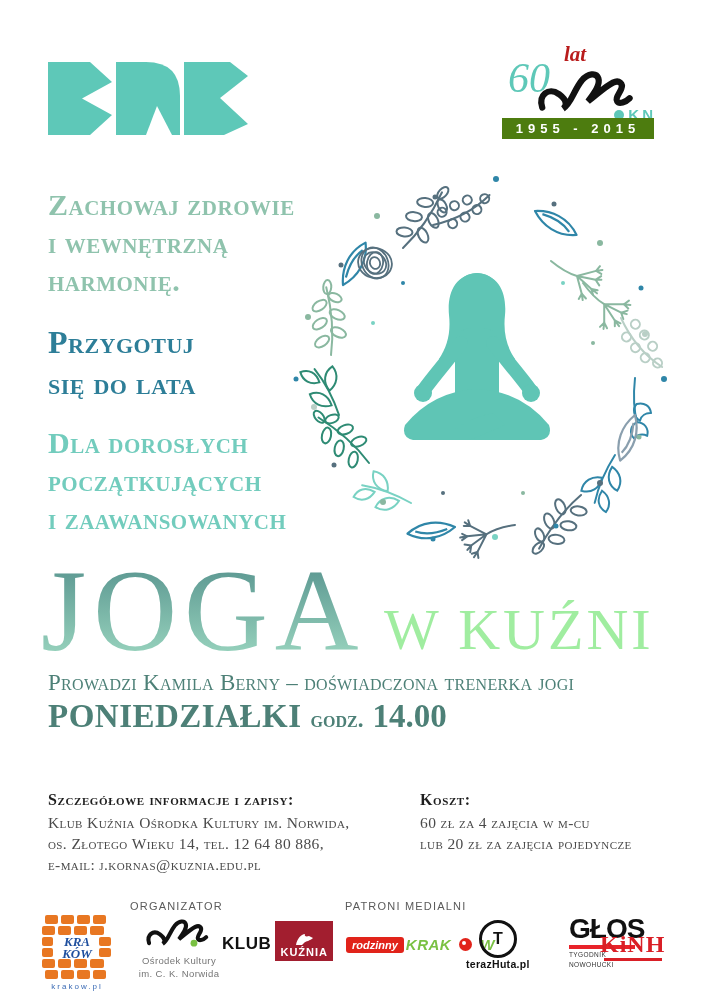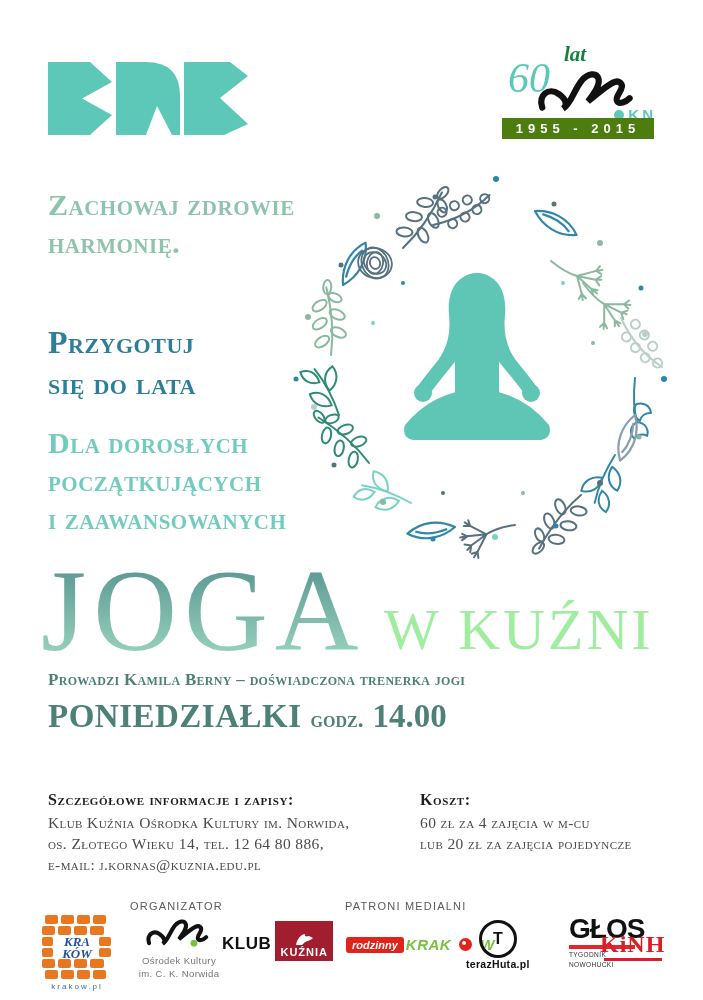--- a/index.html
+++ b/index.html
@@ -6,21 +6,21 @@
   .poster{position:relative;width:703px;height:1000px;background:#ffffff;overflow:hidden;
           font-family:"Liberation Serif",serif;}
   .small-caps{font-variant:small-caps;}
 
   
   .krk-logo{position:absolute;left:48px;top:62px;}
 
   
   .anniv{position:absolute;left:502px;top:40px;width:156px;height:100px;}
   .anniv-60{position:absolute;left:6px;top:14px;font-size:42px;font-style:italic;color:#5ec8b8;font-family:"Liberation Serif",serif;}
-  .anniv-lat{position:absolute;left:62px;top:2px;font-size:21px;font-style:italic;font-weight:bold;color:#15803d;font-family:"Liberation Serif",serif;}
+  .anniv-lat{position:absolute;left:62px;top:2px;font-size:21px;font-style:italic;font-weight:bold;color:#b91c1c;font-family:"Liberation Serif",serif;}
   .anniv-swash{position:absolute;left:26px;top:26px;}
   .anniv-okn{position:absolute;right:2px;top:66px;display:flex;align-items:center;gap:4px;}
   .okn-dot{width:10px;height:10px;border-radius:50%;background:#5ec8b8;display:inline-block;}
   .okn-text{font-family:"Liberation Sans",sans-serif;font-size:15px;letter-spacing:3px;color:#5ec8b8;font-weight:bold;}
   .anniv-banner{position:absolute;left:0;top:78px;width:152px;height:21px;background:#4d7c0f;color:#fff;
     font-family:"Liberation Sans",sans-serif;font-size:13px;font-weight:bold;letter-spacing:5px;
     display:flex;align-items:center;justify-content:center;}
 
   
   .intro{position:absolute;left:48px;top:186px;font-size:30px;line-height:38px;color:#8fc3ad;font-weight:bold;letter-spacing:0.5px;}
@@ -28,21 +28,21 @@
   .audience{position:absolute;left:48px;top:424px;font-size:30px;line-height:38px;color:#72ccbd;font-weight:bold;letter-spacing:0.5px;}
 
   
   .wreath{position:absolute;left:283px;top:163px;overflow:visible;}
 
   
   .title-svg{position:absolute;left:44px;top:552px;overflow:visible;}
   .t-main{font-family:"Liberation Serif",serif;}
   .t-sub{font-family:"Liberation Serif",serif;}
 
-  .trainer{position:absolute;left:48px;top:670px;font-size:17px;color:#4d8077;font-weight:bold;letter-spacing:0.3px;}
+  .trainer{position:absolute;left:48px;top:670px;font-size:23px;color:#4d8077;font-weight:normal;letter-spacing:0.3px;}
   .schedule{position:absolute;left:48px;top:698px;color:#4d8077;display:flex;align-items:baseline;gap:9px;}
   .sch-day{font-size:33px;font-weight:bold;text-transform:uppercase;letter-spacing:0.5px;}
   .sch-word{font-size:23px;font-weight:bold;}
   .sch-time{font-size:33px;font-weight:bold;}
 
   .details{position:absolute;left:48px;top:791px;}
   .cost{position:absolute;left:420px;top:791px;}
   .d-head{font-size:16px;font-weight:bold;color:#1e1e1e;letter-spacing:0.6px;margin-bottom:3px;}
   .d-line{font-size:15.5px;color:#4a4a4a;line-height:21px;letter-spacing:0.4px;}
 
@@ -96,20 +96,21 @@
     </svg>
     <span class="anniv-okn">
       <span class="okn-dot"></span>
       <span class="okn-text">KN</span>
     </span>
     <div class="anniv-banner">1955 - 2015</div>
   </div>
 
   <div class="intro small-caps">
     <div>Zachowaj zdrowie</div>
+    <div>i wewnętrzną</div>
     <div>harmonię.</div>
   </div>
 
   <div class="prepare small-caps">
     <div>Przygotuj</div>
     <div>się do lata</div>
   </div>
 
   <div class="audience small-caps">
     <div>Dla dorosłych</div>

